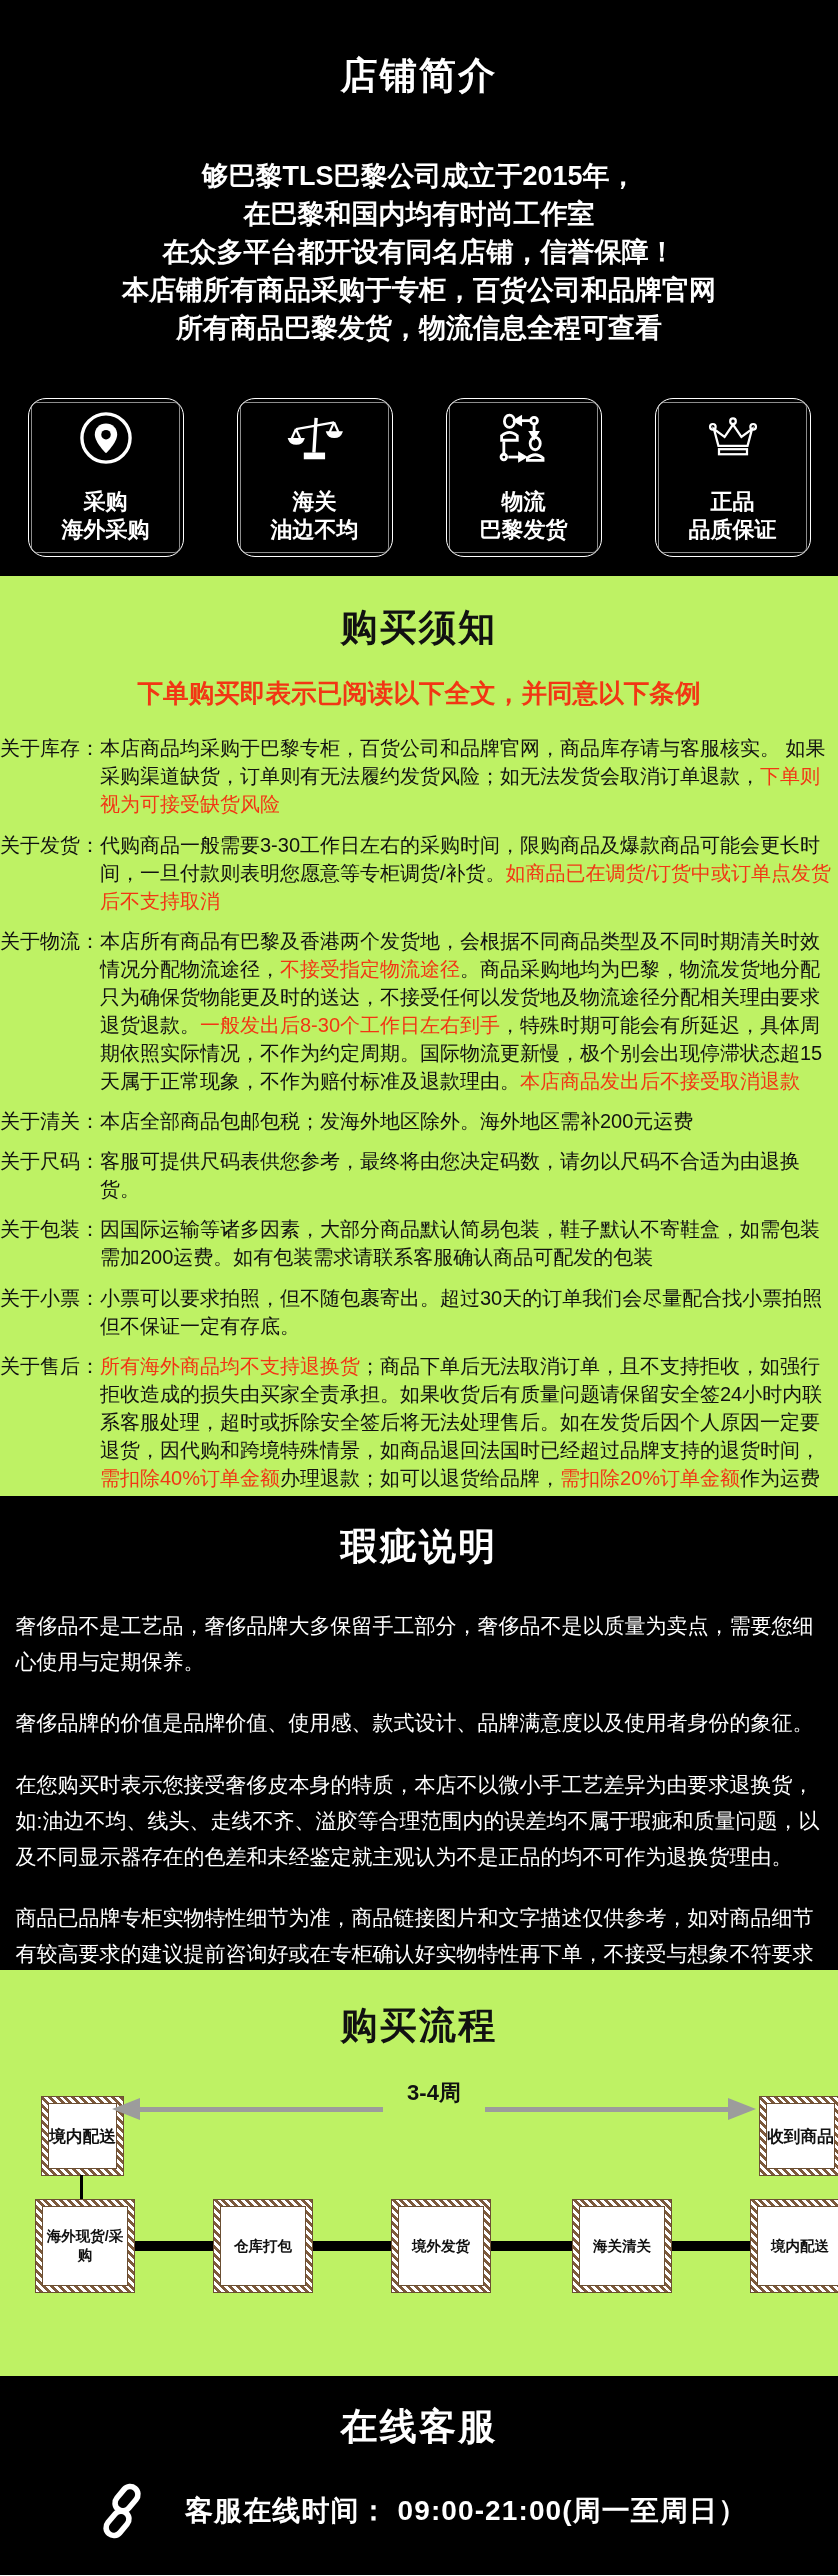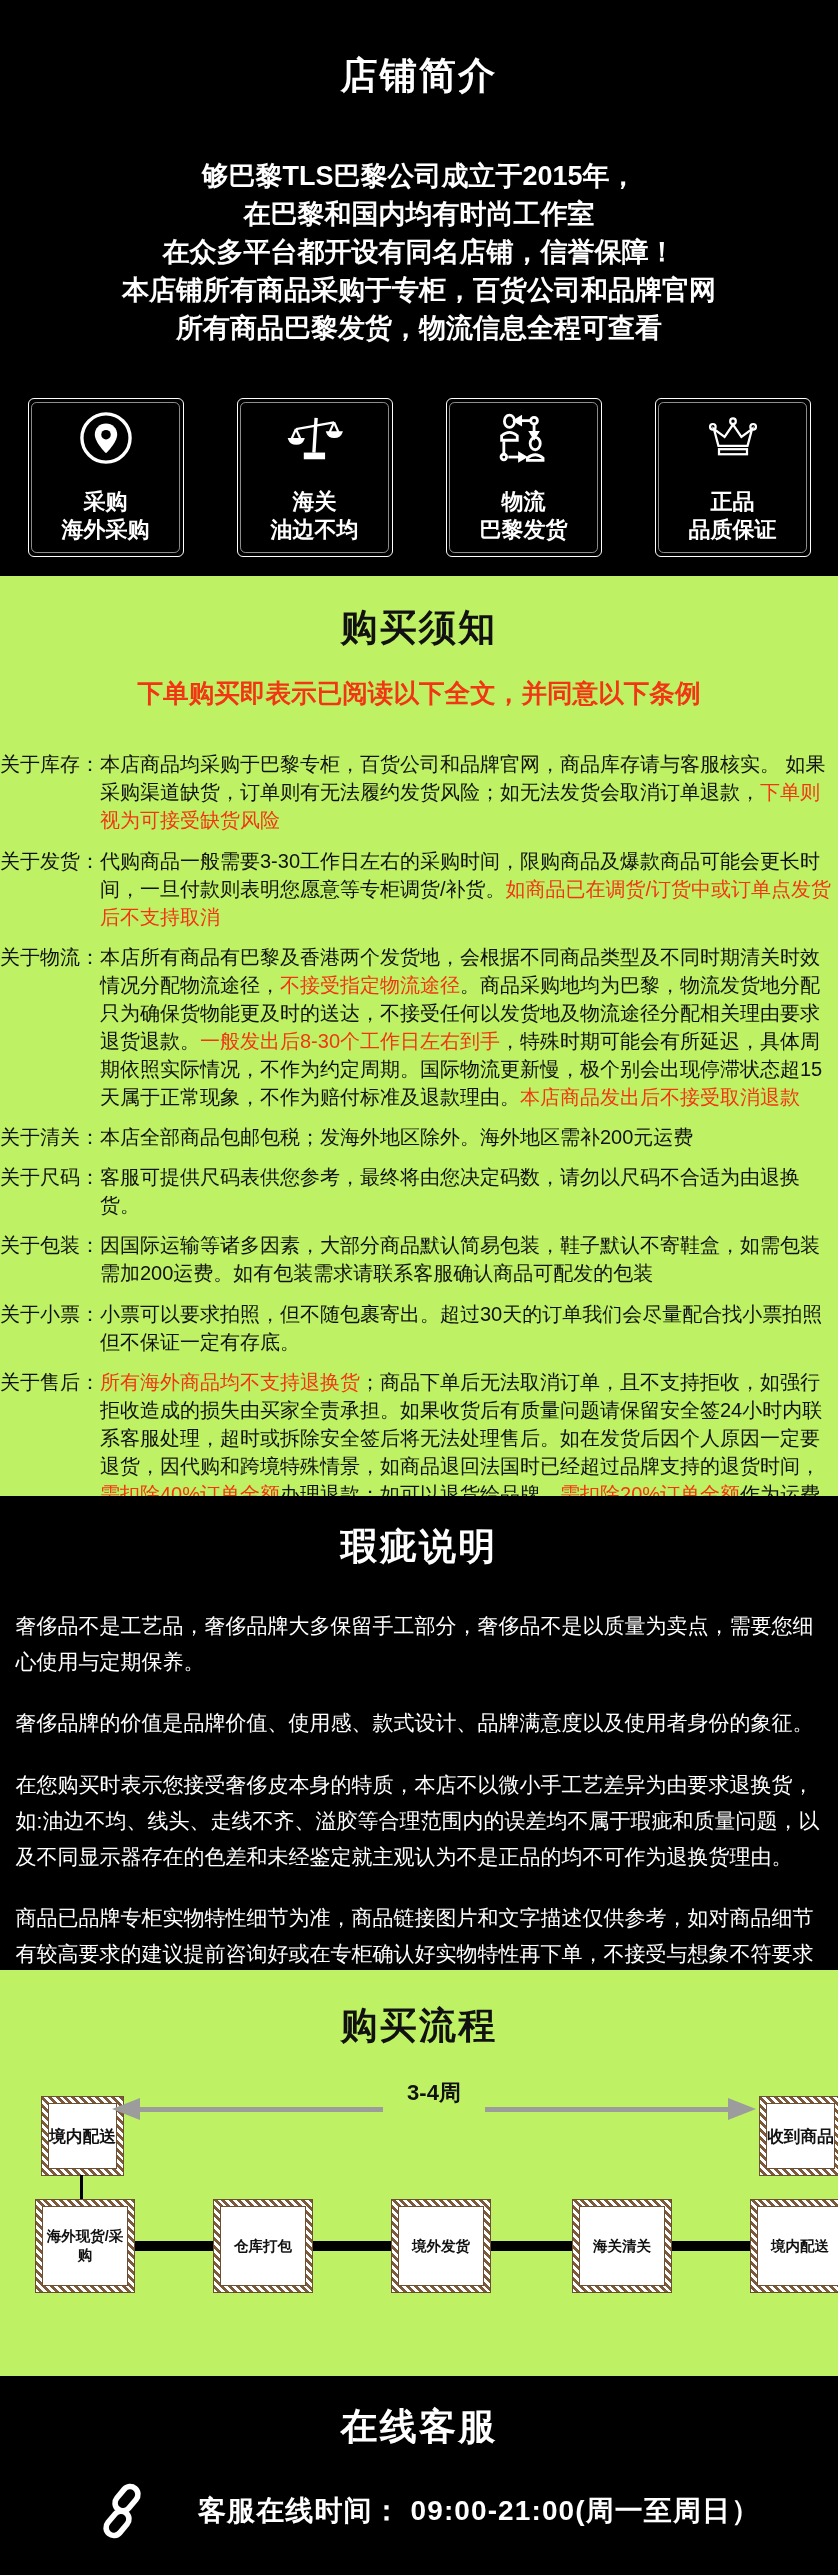--- a/index.html
+++ b/index.html
@@ -11,31 +11,31 @@
   
   .sec-title{display:flex;align-items:center;width:100%;flex-direction:column;}
   .sec-title .rule{flex:1;height:2.2px;background:currentColor;}
   .sec-title h2{margin:0;padding:0 49px;font-size:37px;font-weight:bold;letter-spacing:2.2px;white-space:nowrap;}
 
   
   #sec-intro{height:576px;padding-top:51px;}
   #intro-lines{margin-top:56px;text-align:center;}
   .intro-line{font-size:27px;font-weight:bold;line-height:38px;}
   #features{position:absolute;left:0;top:398px;width:100%;display:flex;justify-content:center;gap:53px;}
-  .feature-box{width:156px;height:159px;box-sizing:border-box;border:1.7px solid #fff;border-radius:6px;
+  .feature-box{width:156px;height:159px;box-sizing:border-box;border:1.7px solid #fff;border-radius:18px;
     display:flex;flex-direction:column;align-items:center;padding:11px 3.3px 12.2px 3.3px;position:relative;}
   .feature-box:after{content:"";position:absolute;inset:2.8px;border:0.6px solid rgba(255,255,255,.55);border-radius:5.6px;pointer-events:none;}
   .feature-icon{width:56px;height:56px;display:block;}
   .feature-spacer{flex:1;}
   .feature-line{font-size:22px;font-weight:bold;line-height:28px;text-align:center;white-space:nowrap;}
 
   
   #sec-notice{height:920px;padding-top:27px;}
   #notice-red{margin-top:23.4px;text-align:center;font-size:25.6px;font-weight:bold;}
-  #terms{margin-top:39px;padding-right:3.3px;}
+  #terms{margin-top:23px;padding-right:3.3px;}
   .term{display:flex;margin-bottom:12.2px;font-size:20px;line-height:28px;color:#111;}
   .term-label{flex:0 0 auto;white-space:nowrap;}
   .term-content{flex:1;}
 
   
   #sec-defect{height:474px;padding-top:25.6px;}
   #defect-paras{margin-top:36px;padding:0 15.6px;}
   .defect-para{font-size:21px;line-height:36px;margin:0 0 25.6px 0;}
 
   
@@ -62,21 +62,21 @@
     font-size:22px;font-weight:bold;color:#111;}
   #flow-vline{position:absolute;left:80px;top:205px;width:3.3px;height:25.6px;background:#000;}
   .flow-connector{position:absolute;top:271px;height:9.5px;background:#000;}
   .conn0{left:134px;width:80px;} .conn1{left:312px;width:80px;}
   .conn2{left:490px;width:83px;} .conn3{left:671px;width:80px;}
 
   
   #sec-service{height:199px;padding-top:26px;}
   #service-row{margin-top:31px;display:flex;align-items:center;padding-left:94px;}
   #service-icon{width:56px;height:56px;flex:0 0 auto;}
-  #service-hours{margin-left:48px;font-size:28px;font-weight:bold;letter-spacing:1.1px;}
+  #service-hours{margin-left:35px;font-size:28px;font-weight:bold;letter-spacing:1.1px;}
 
   .red{color:#f23614;}
 </style>
 </head>
 <body>
 
 <div class="sec sec-black" id="sec-intro">
   <div class="sec-title">
     <span class="rule"></span>
     <h2>店铺简介</h2>

